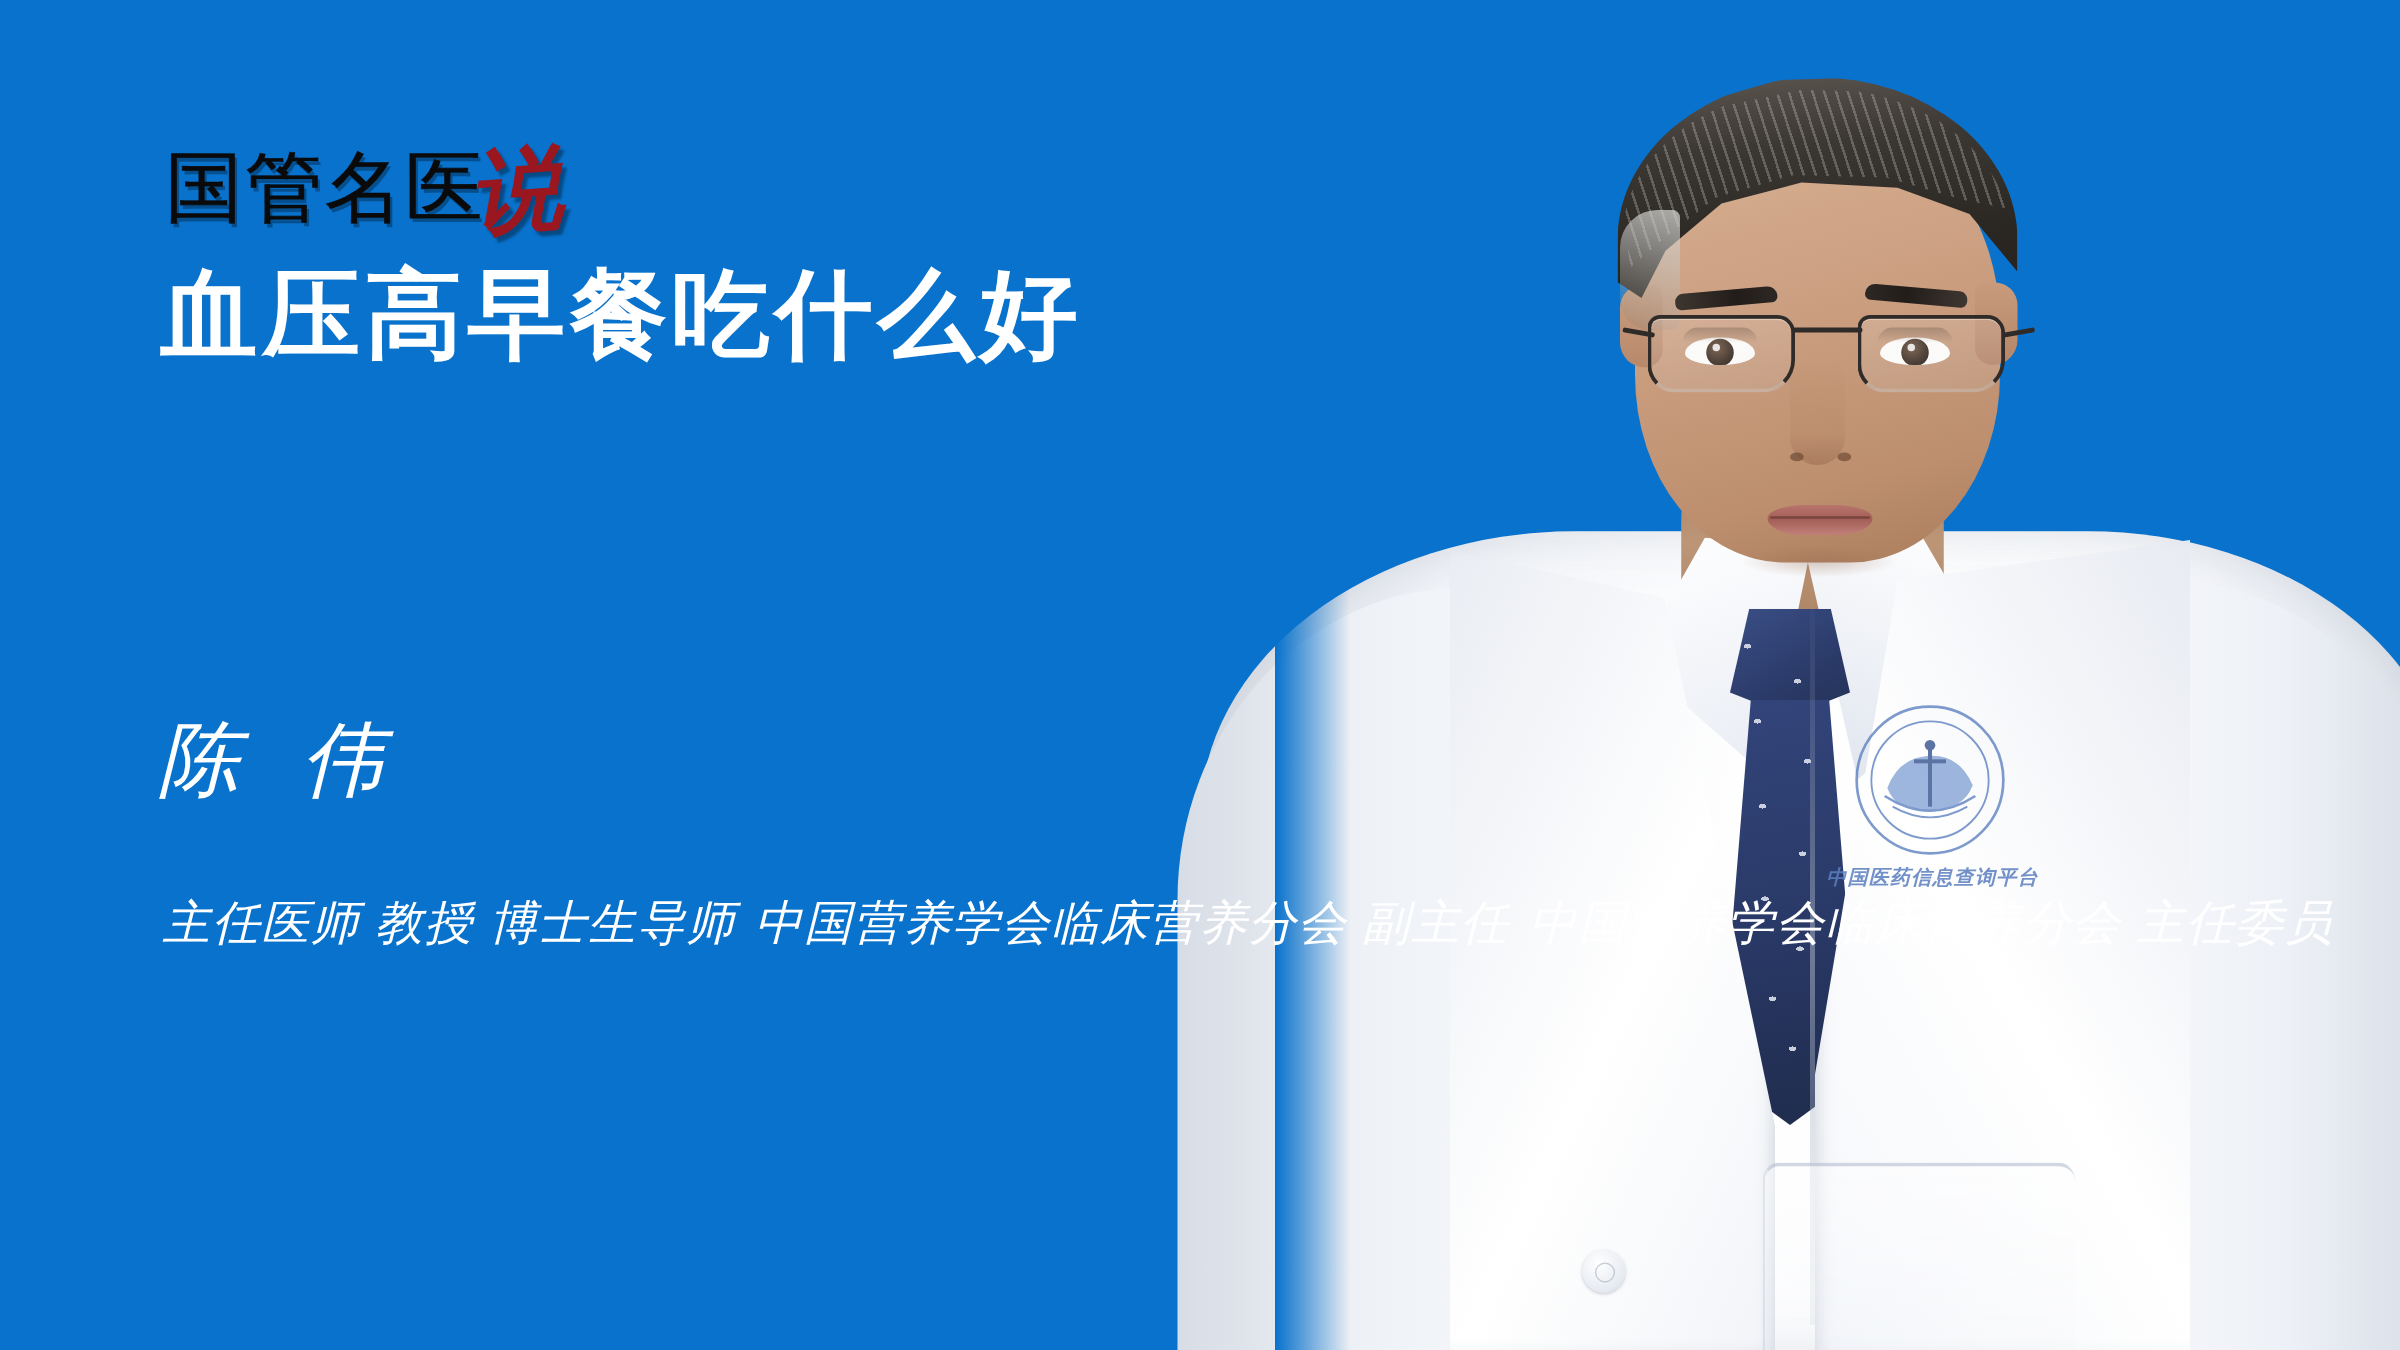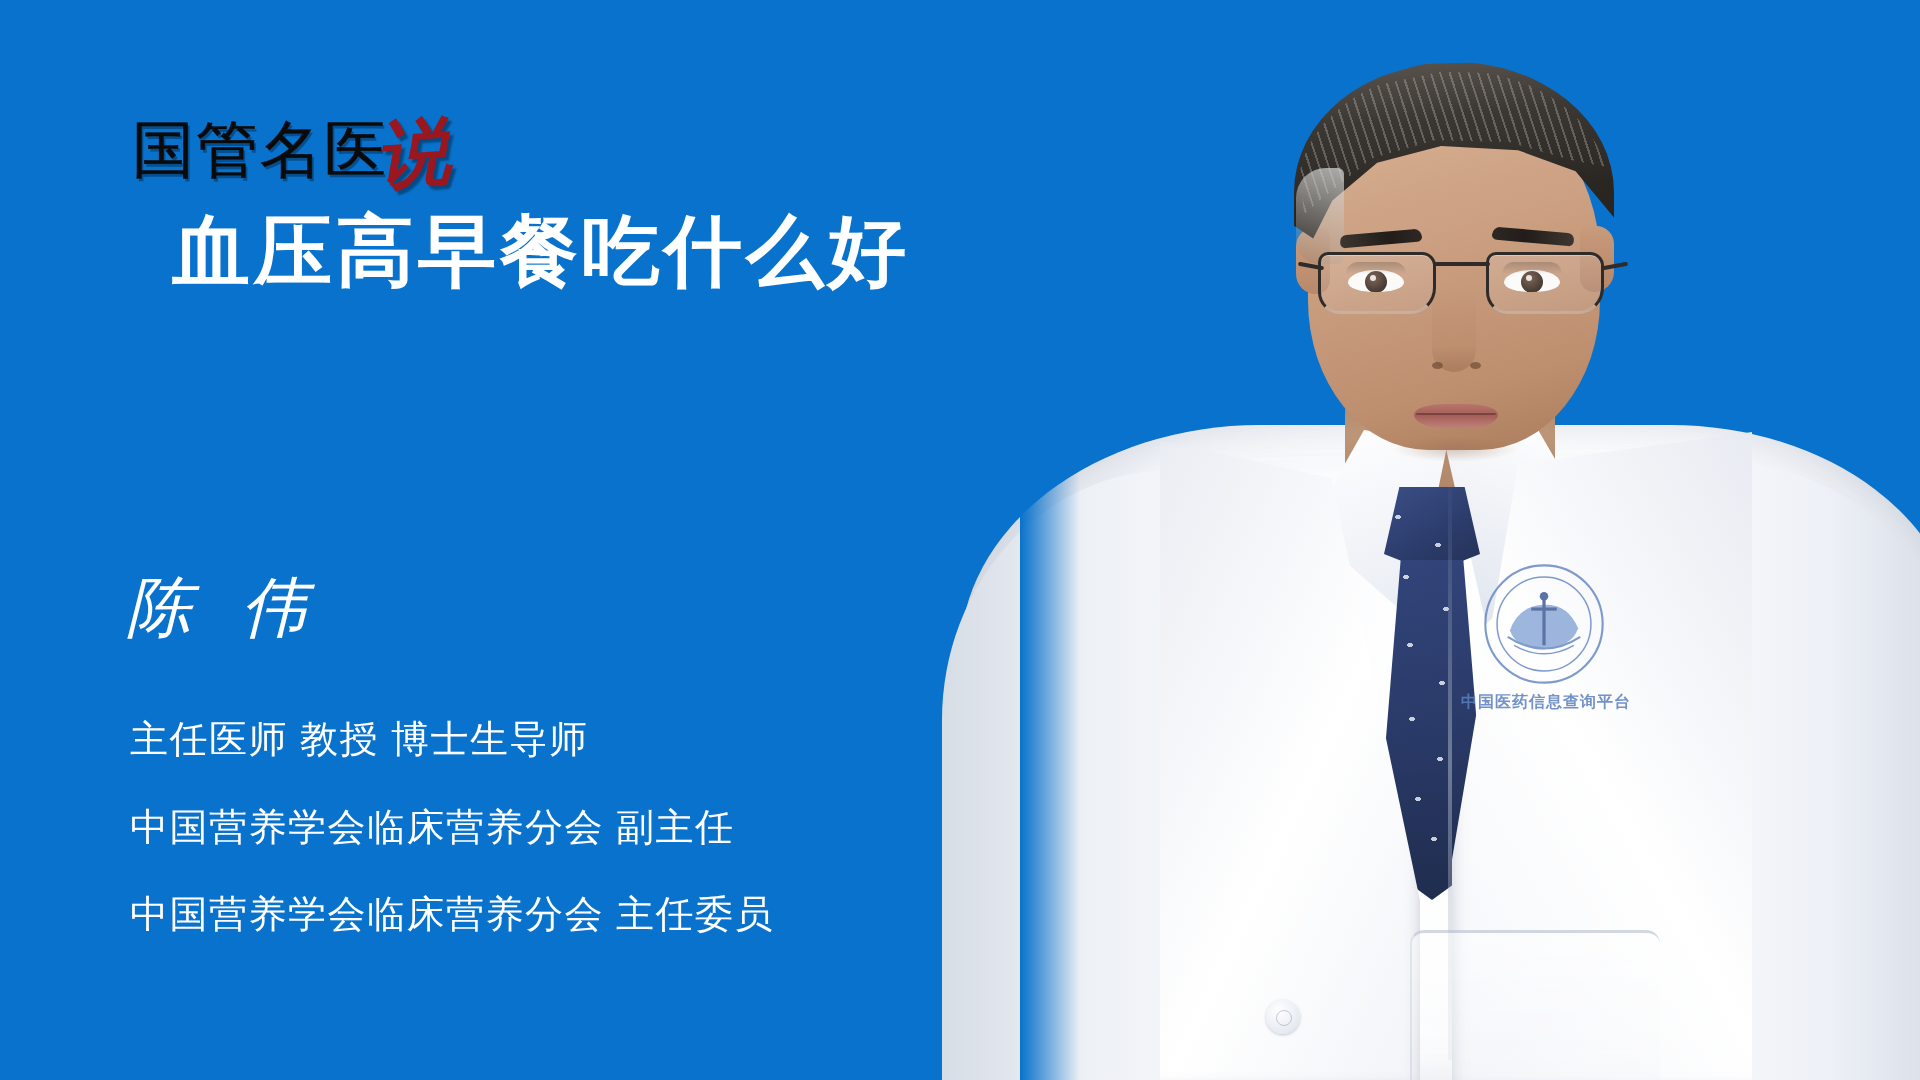--- a/index.html
+++ b/index.html
@@ -59,42 +59,42 @@
   
   .main-title{
     position:absolute;
     left:128px; top:208px;
     font-size:78px;
     line-height:1.12;
     font-weight:700;
     color:#ffffff;
     letter-spacing:4px;
     white-space:nowrap;
-    margin-left:44px;
   }
 
   
   .doctor-name{
     position:absolute;
     left:126px; top:575px;
     font-family:"DejaVu Serif","Liberation Serif",serif;
     font-size:66px;
     line-height:1;
     font-weight:400;
     font-style:italic;
     color:#ffffff;
     letter-spacing:14px;
   }
 
   
   .credentials{
     position:absolute;
     left:130px; top:718px;
-    display:flex; flex-direction:column;
-    gap:44px;
+    display:flex; flex-direction:row;
+    gap:15px;
+    font-style:italic;
   }
   .credential-line{
     font-size:38px;
     line-height:1.15;
     font-weight:400;
     color:#ffffff;
     letter-spacing:1.5px;
     white-space:nowrap;
   }
 
@@ -384,20 +384,21 @@
     left:402px; top:692px;
     width:208px;
     text-align:center;
     font-size:16px;
     letter-spacing:1px;
     color:#5b7fc0;
     opacity:.85;
     font-weight:700;
     z-index:4;
     white-space:nowrap;
+    font-style:italic;
   }
 
   
   .pocket{
     position:absolute;
     left:370px; top:930px;
     width:250px; height:150px;
     border-top:3px solid rgba(176,186,204,.55);
     border-left:2px solid rgba(176,186,204,.30);
     border-radius:14px 14px 0 0;

